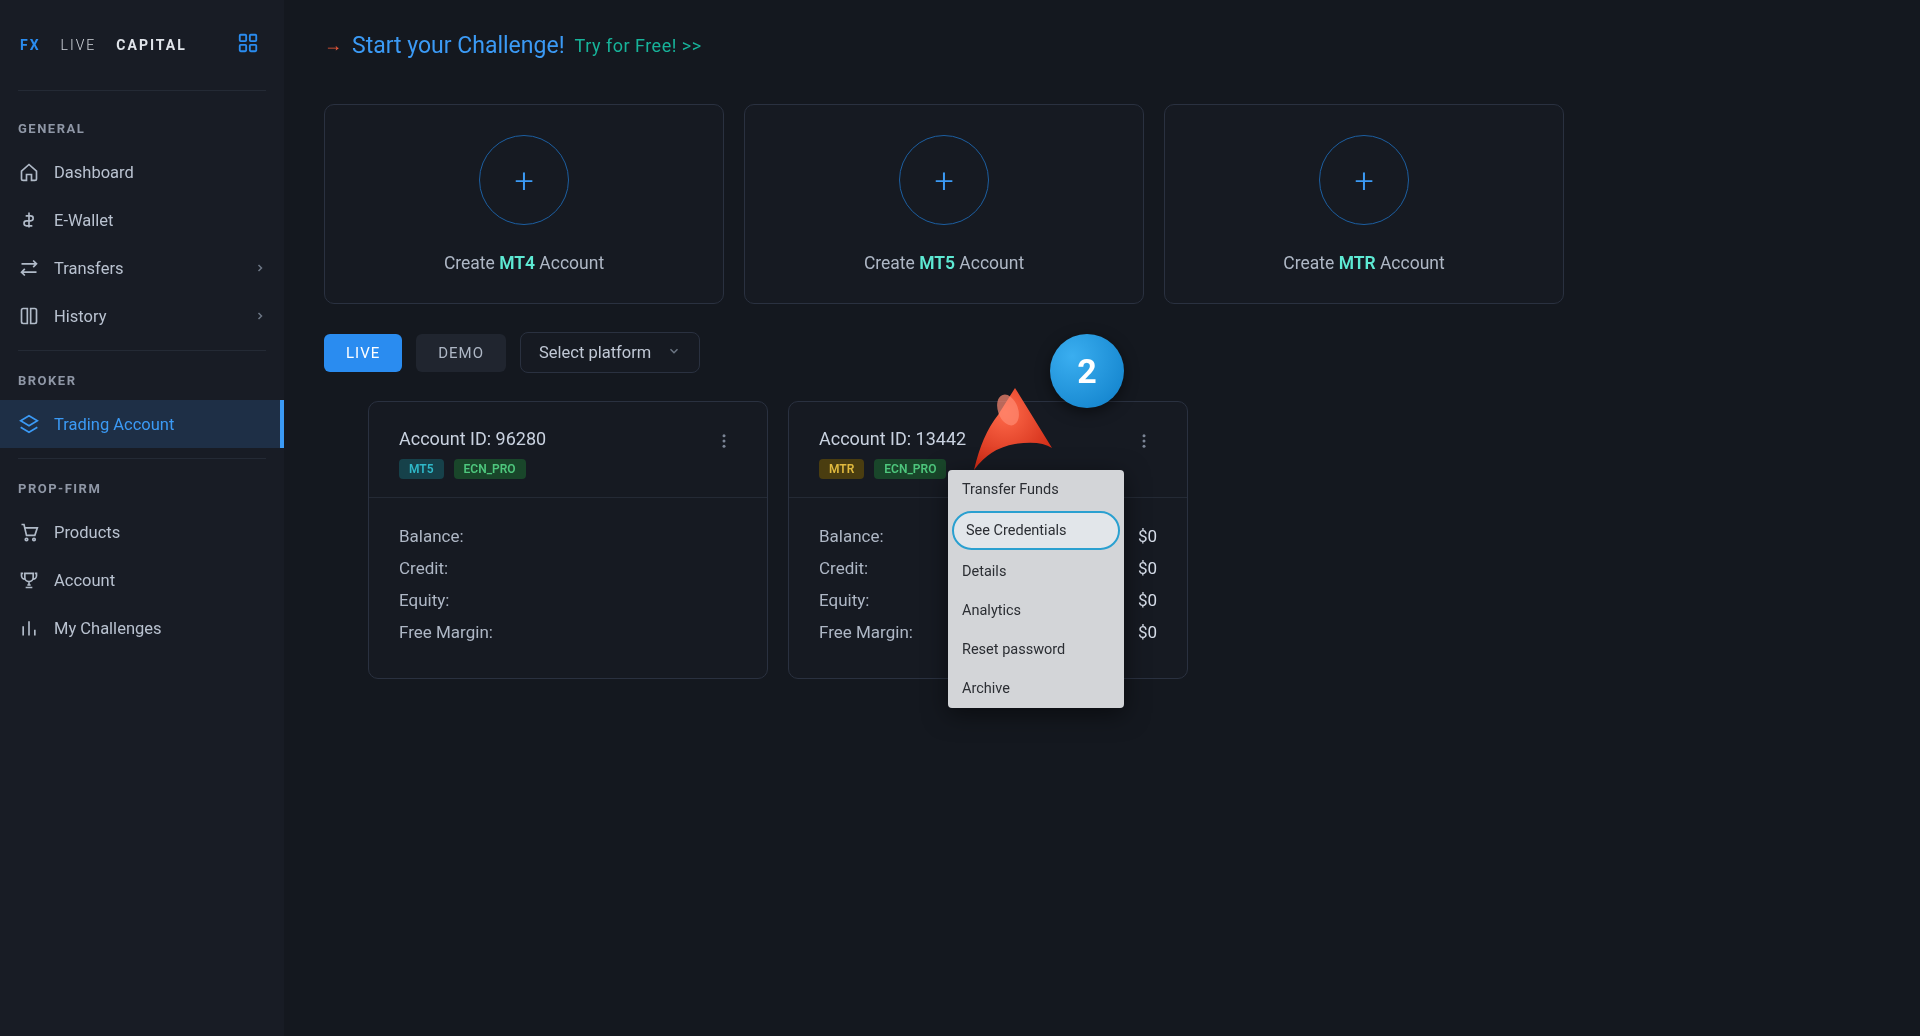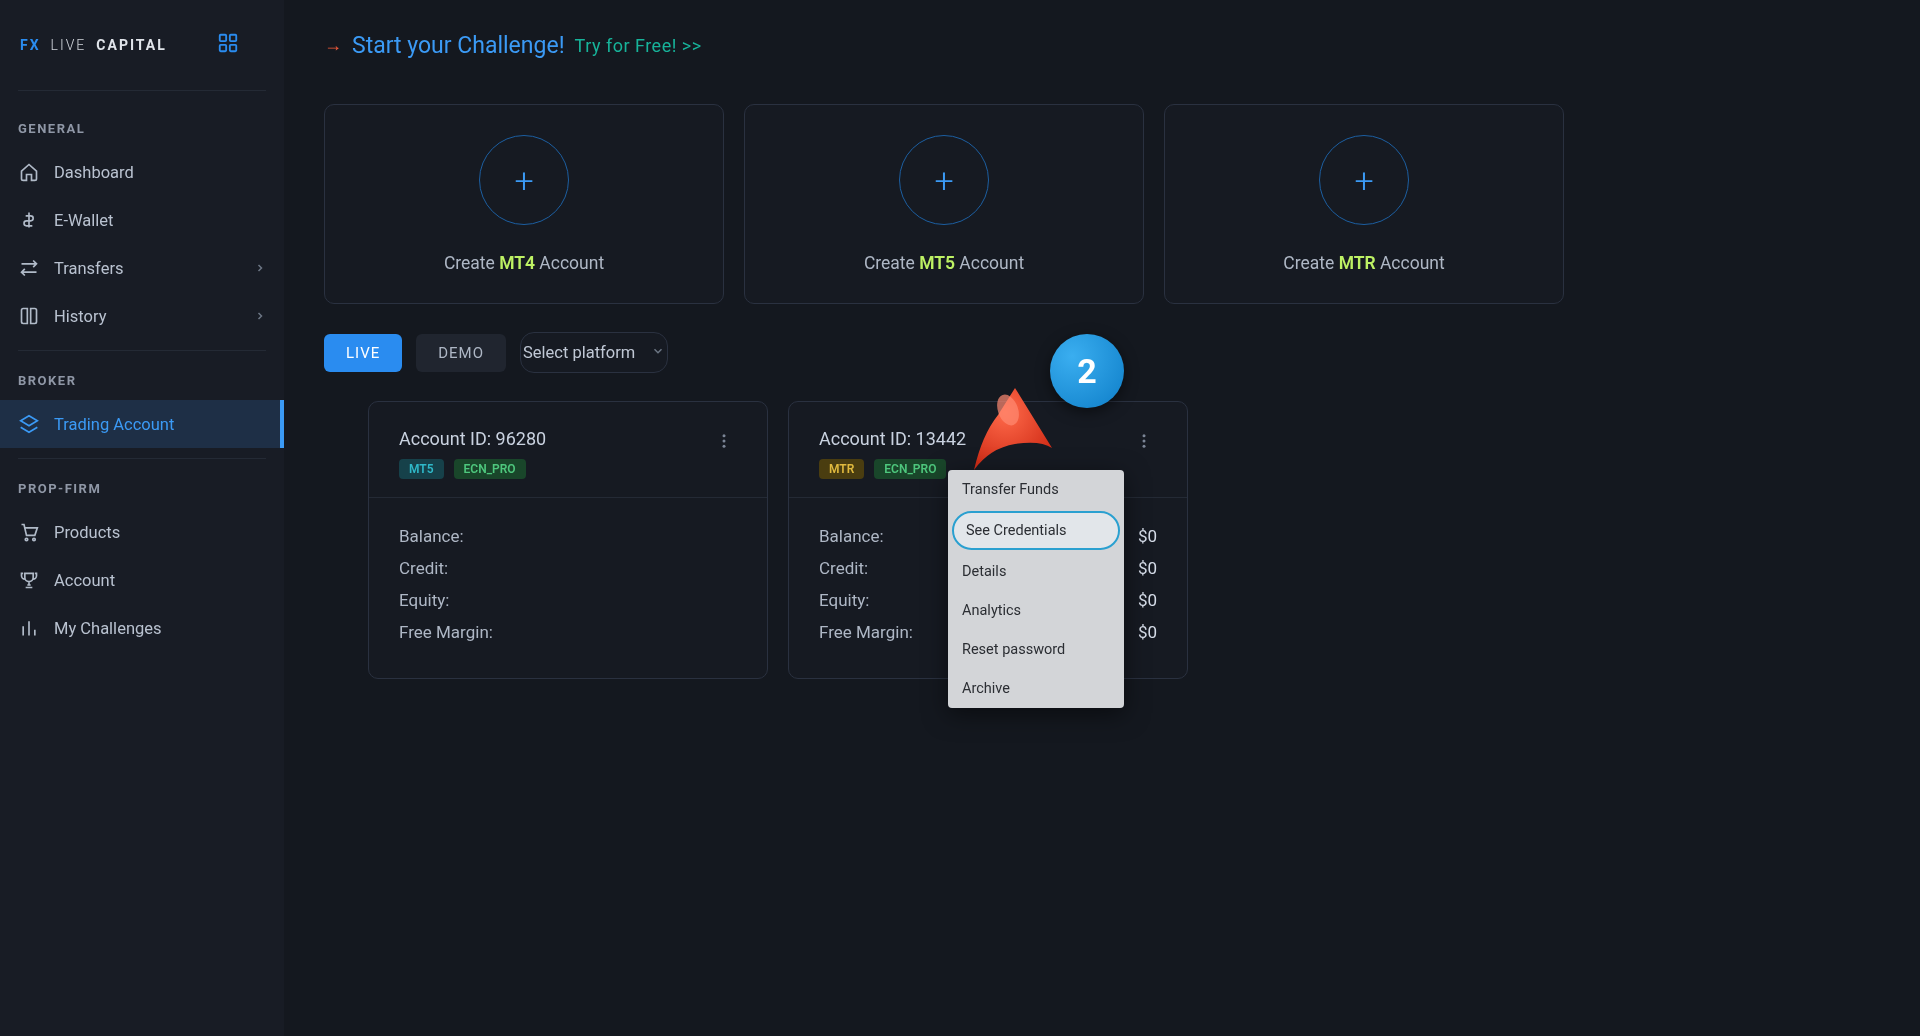--- a/index.html
+++ b/index.html
@@ -22,21 +22,21 @@
   .sidebar-top {
     display: flex;
     align-items: center;
     height: 90px;
     padding: 0 20px;
     gap: 50px;
   }
   .logo {
     display: flex;
     align-items: center;
-    gap: 10px;
+    gap: 20px;
     color: #fff;
     font-size: 14px;
     letter-spacing: 2px;
   }
   .logo-fx {
     font-weight: 700;
     color: #2a8cf0;
   }
   .logo-live { font-weight: 300; color:#d0d4da; }
   .logo-cap { font-weight: 700; color:#e0e4ea; }
@@ -92,31 +92,31 @@
     background:#161a22;
   }
   .create-card:nth-child(3) { flex: 0 0 400px; margin-left: 0; }
   .plus-circle {
     width:90px; height:90px; border-radius:50%;
     border:1.5px solid #1c5ea0;
     display:flex; align-items:center; justify-content:center;
     color:#3b9af5; font-size:34px; font-weight:300;
   }
   .create-label { color:#aeb7c5; font-size:17.5px; }
-  .create-label strong { color:#bef264; font-weight:600; }
+  .create-label strong { color:#5eead4; font-weight:600; }
   .filters { display:flex; align-items:center; gap:14px; margin-top:28px; }
   .pill {
     padding:10px 22px; border-radius:6px; font-size:15px; letter-spacing:1px;
     cursor:pointer;
   }
   .pill.live { background:#2a8cf0; color:#fff; }
   .pill.demo { background:#20252f; color:#aeb7c5; }
   .select-platform {
     display:flex; align-items:center; gap:16px;
-    padding:10px 2px; border:1px solid #2a3140; border-radius:14px;
+    padding:10px 18px; border:1px solid #2a3140; border-radius:8px;
     color:#c0c8d5; font-size:16.5px; cursor:pointer; background:#161a22;
   }
   .select-platform .chev { color:#6c7684; }
   .accounts { display:flex; gap:20px; margin-top:28px; position:relative;padding-left:44px; }
   .account-card {
     width:820px;
     border:1px solid #2a3140; border-radius:10px; background:#161a22;
     padding:0;
   }
   .account-card:nth-child(2) { width:400px; }

